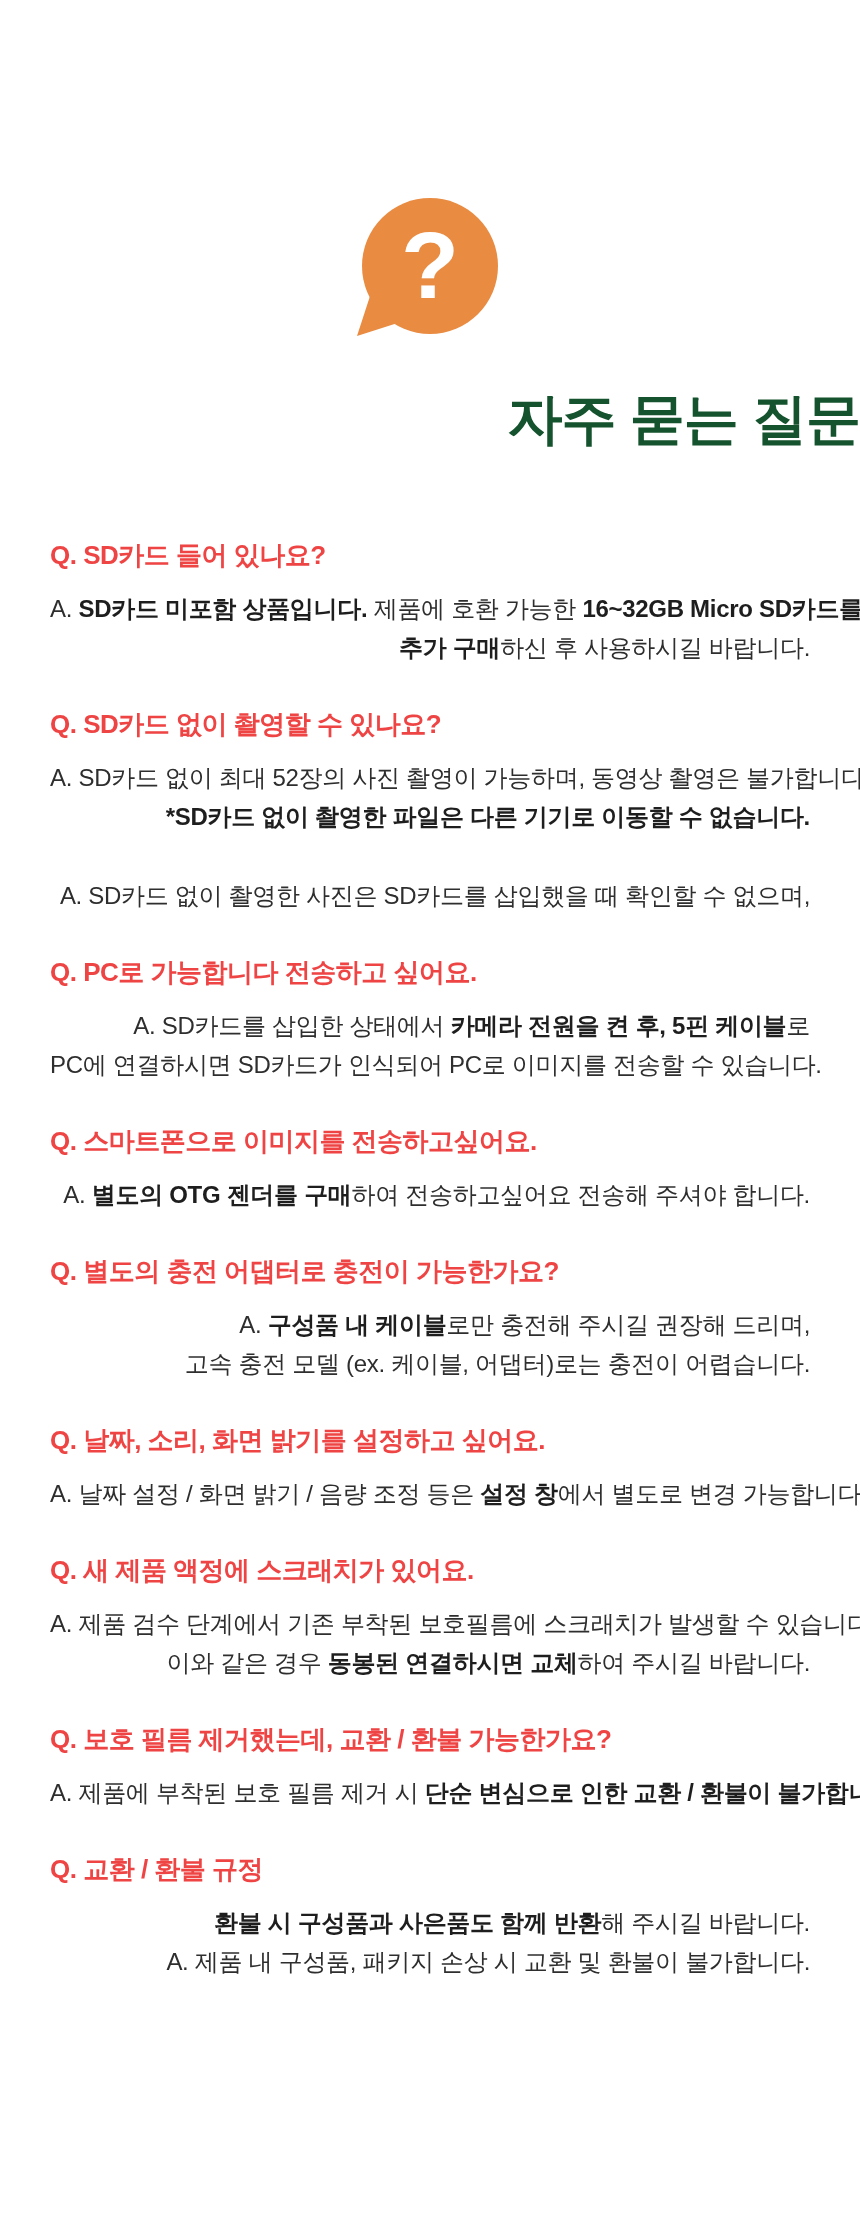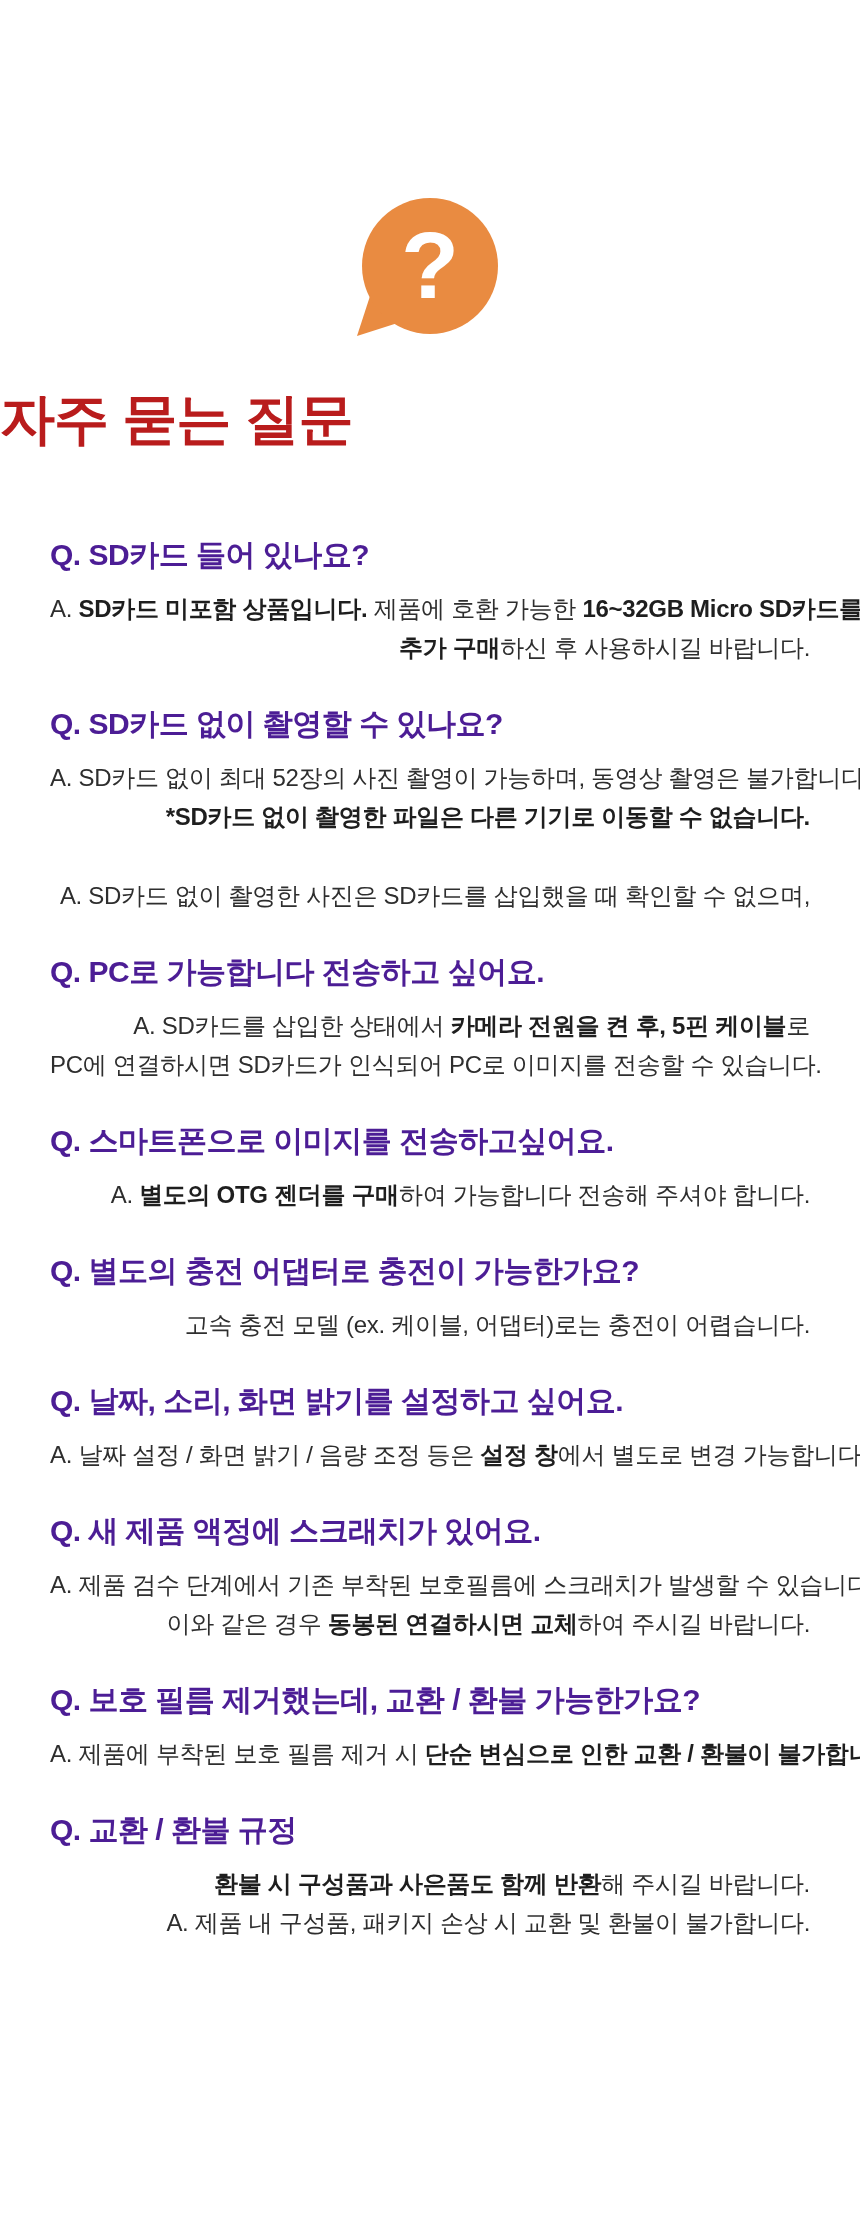--- a/index.html
+++ b/index.html
@@ -11,38 +11,38 @@
     overflow: hidden;
     font-family: "Liberation Sans", "DejaVu Sans", sans-serif;
   }
   .bubble-wrap {
     padding-top: 198px;
     display: flex;
     justify-content: center;
   }
   .page-title {
     margin: 48px 0 0 0;
-    text-align: left;
+    text-align: right;
     font-size: 55px;
     line-height: 66px;
     font-weight: 800;
-    color: #b91c1c;
+    color: #14532d;
     letter-spacing: -1px;
   }
   .faq-list {
     margin-top: 86px;
     padding: 0 50px;
   }
   .faq-item { margin: 0 0 40px 0; }
   .q {
     margin: 12px 0 17px 0;
-    font-size: 30px;
+    font-size: 26px;
     line-height: 34px;
     font-weight: 800;
-    color: #4c1d95;
+    color: #ef4444;
     letter-spacing: -0.5px;
     white-space: nowrap;
   }
   .a-line {
     margin: 0;
     font-size: 24px;
     line-height: 39px;
     font-weight: 400;
     color: #2E2E2E;
     letter-spacing: -0.3px;
@@ -80,24 +80,25 @@
       <section class="faq-item">
         <p class="a-line"><span>A. SD카드 없이 촬영한 사진은 SD카드를 삽입했을 때 확인할 수 없으며,</span></p>
       </section>
       <section class="faq-item">
         <h3 class="q">Q. PC로 가능합니다 전송하고 싶어요.</h3>
         <p class="a-line"><span>A. SD카드를 삽입한 상태에서 </span><b>카메라 전원을 켠 후, 5핀 케이블</b><span>로</span></p>
         <p class="a-line"><span>PC에 연결하시면 SD카드가 인식되어 PC로 이미지를 전송할 수 있습니다.</span></p>
       </section>
       <section class="faq-item">
         <h3 class="q">Q. 스마트폰으로 이미지를 전송하고싶어요.</h3>
-        <p class="a-line"><span>A. </span><b>별도의 OTG 젠더를 구매</b><span>하여 가능합니다 전송해 주셔야 합니다.</span></p>
+        <p class="a-line"><span>A. </span><b>별도의 OTG 젠더를 구매</b><span>하여 전송하고싶어요 전송해 주셔야 합니다.</span></p>
       </section>
       <section class="faq-item">
         <h3 class="q">Q. 별도의 충전 어댑터로 충전이 가능한가요?</h3>
+        <p class="a-line"><span>A. </span><b>구성품 내 케이블</b><span>로만 충전해 주시길 권장해 드리며,</span></p>
         <p class="a-line"><span>고속 충전 모델 (ex. 케이블, 어댑터)로는 충전이 어렵습니다.</span></p>
       </section>
       <section class="faq-item">
         <h3 class="q">Q. 날짜, 소리, 화면 밝기를 설정하고 싶어요.</h3>
         <p class="a-line"><span>A. 날짜 설정 / 화면 밝기 / 음량 조정 등은 </span><b>설정 창</b><span>에서 별도로 변경 가능합니다.</span></p>
       </section>
       <section class="faq-item">
         <h3 class="q">Q. 새 제품 액정에 스크래치가 있어요.</h3>
         <p class="a-line"><span>A. 제품 검수 단계에서 기존 부착된 보호필름에 스크래치가 발생할 수 있습니다.</span></p>
         <p class="a-line"><span>이와 같은 경우 </span><b>동봉된 연결하시면 교체</b><span>하여 주시길 바랍니다.</span></p>

